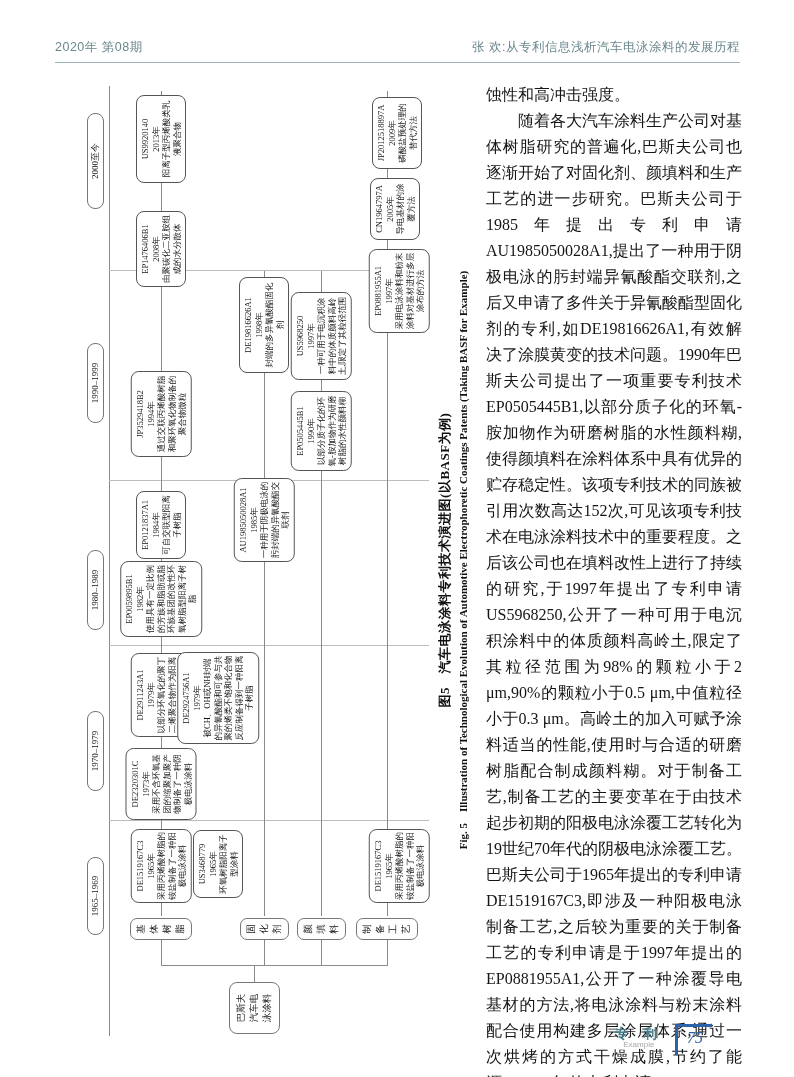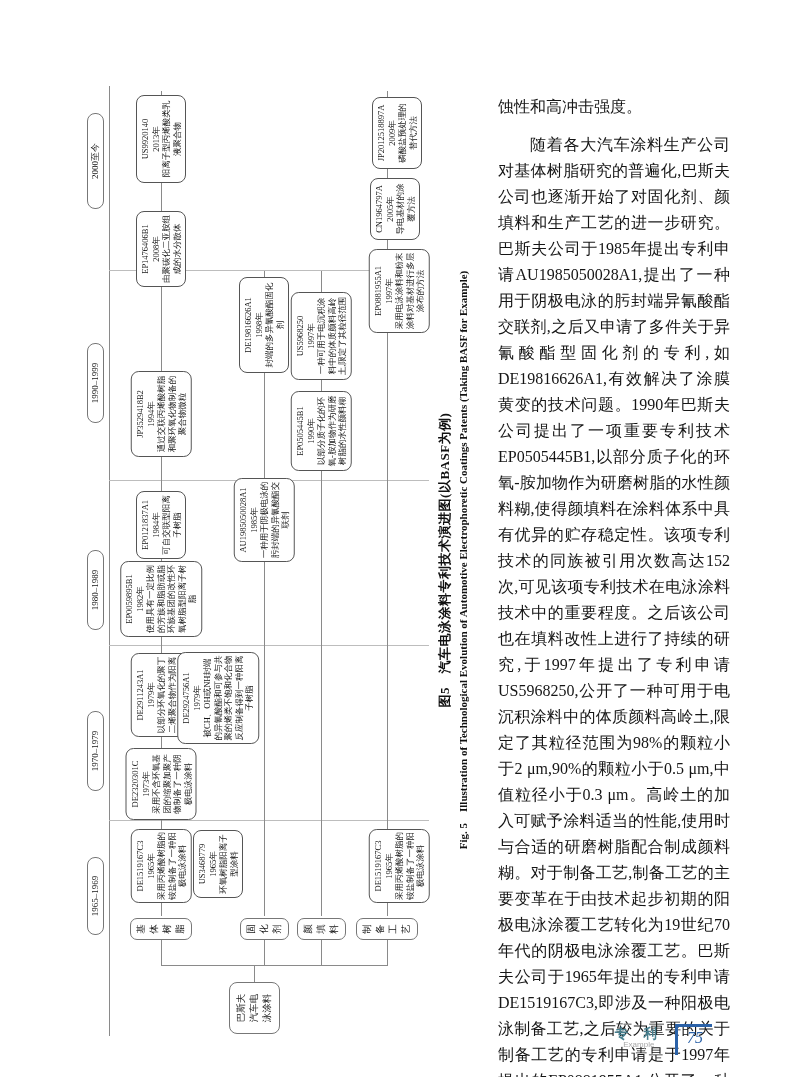--- a/index.html
+++ b/index.html
@@ -57,38 +57,42 @@
   }
   .patent-box .p-num{white-space:nowrap;}
   .fig-caption{position:absolute;left:0;width:952px;text-align:center;font-weight:bold;color:#111;}
   .fig-caption.cn{top:352px;font-size:13px;letter-spacing:.5px;}
   .fig-caption.en{top:372px;font-size:11px;}
   
   .right-col{
     position:absolute;left:486px;top:82px;width:256px;
     font-size:16px;line-height:26px;text-align:justify;
   }
-  .right-col p{margin:12px;text-indent:2em;}
+  .right-col p{margin:0;text-indent:2em;}
   .right-col p.no-indent{text-indent:0;}
   
   .footer{position:absolute;right:82px;bottom:22px;display:flex;align-items:flex-start;}
   .brand{text-align:center;margin-right:12px;padding-top:3px;}
   .brand .cn{color:var(--c-brand);font-size:13.5px;font-weight:bold;letter-spacing:6px;line-height:13px;}
   .brand .en{color:#a8a8a8;font-size:8px;font-family:"Liberation Sans","DejaVu Sans",sans-serif;line-height:9px;}
   .page-num-box{
     border-left:3px solid var(--c-pagenum);border-top:3px solid var(--c-pagenum);
     padding:2px 9px 8px 9px;color:var(--c-pagenum);
     font-size:16px;font-weight:normal;font-style:italic;text-align:right;
   }
 </style>
 </head>
 <body>
 
 <div class="page">
 
+  <div class="page-header">
+    <span>2020年  第08期</span>
+    <span>张  欢:从专利信息浅析汽车电泳涂料的发展历程</span>
+  </div>
 
   <div class="fig-wrap">
     <div class="fig-land" id="fig-land">
 
       <div class="fig-caption cn">图5　汽车电泳涂料专利技术演进图(以BASF为例)</div>
       <div class="fig-caption en">Fig. 5　Illustration of Technological Evolution of Automotive Electrophoretic Coatings Patents (Taking BASF for Example)</div>
     <div class="hline" style="left: 0px; top: 25px; width: 950px;"></div>
         <div class="gridline" style="left: 215px; top: 25px; height: 320px;"></div>
         <div class="gridline" style="left: 390px; top: 25px; height: 320px;"></div>
         <div class="gridline" style="left: 555px; top: 25px; height: 320px;"></div>

